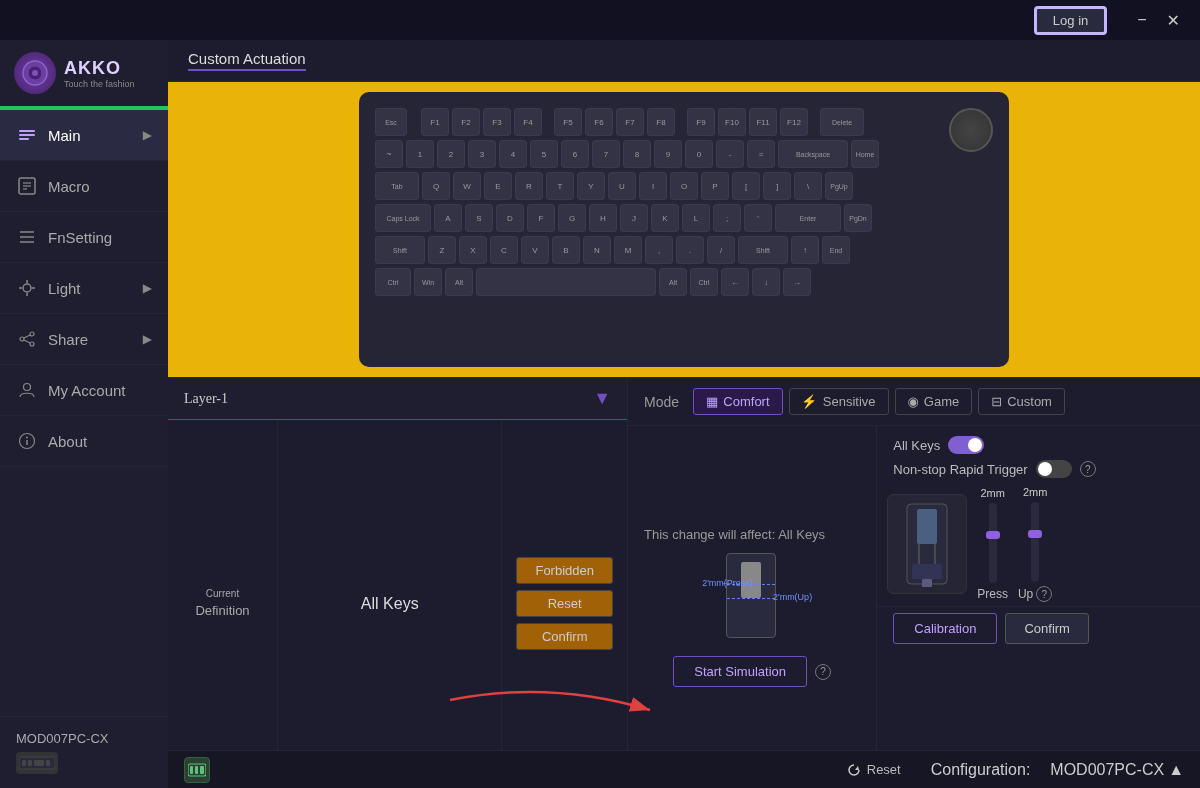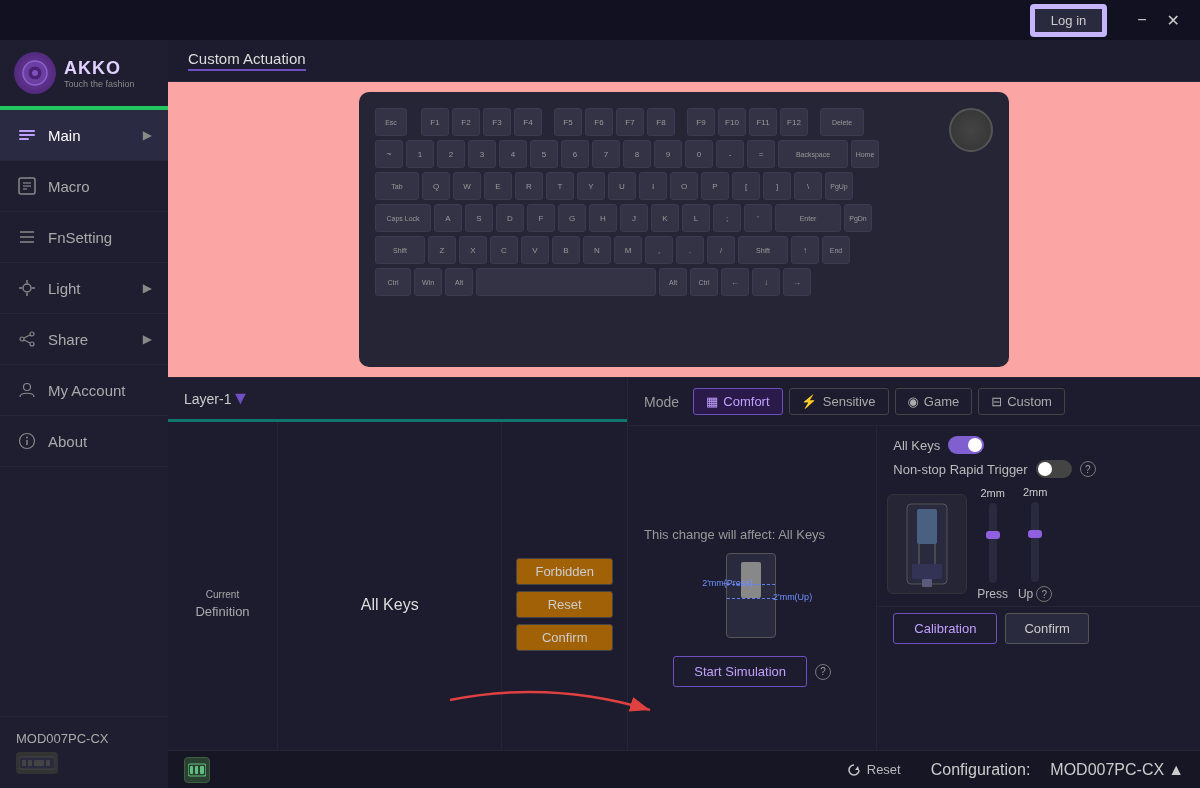--- a/index.html
+++ b/index.html
@@ -20,21 +20,21 @@
       height: 40px;
       background: #111122;
       display: flex;
       align-items: center;
       justify-content: flex-end;
       padding: 0 10px;
       z-index: 100;
     }
     .login-btn {
       background: #2a2a3e;
-      border: 5px solid #c4b5fd;
+      border: 3px solid #c4b5fd;
       color: #ccc;
       padding: 4px 16px;
       border-radius: 4px;
       cursor: pointer;
       font-size: 13px;
       margin-right: 20px;
     }
     .win-btn {
       background: none;
       border: none;
@@ -142,21 +142,21 @@
       font-size: 15px;
       color: #ddd;
       font-weight: 500;
       border-bottom: 2px solid #7050c0;
       display: inline-block;
       padding-bottom: 2px;
     }
 
     
     .keyboard-area {
-      background: #fca5a5;
+      background: #eab308;
       padding: 10px 20px;
       display: flex;
       justify-content: center;
       border-bottom: 1px solid #252535;
     }
     .keyboard-render {
       width: 650px;
       height: 275px;
       background: #252535;
       border-radius: 10px;
@@ -190,26 +190,28 @@
       position: absolute;
       top: 16px; right: 16px;
       width: 44px; height: 44px;
       background: radial-gradient(circle, #444, #333);
       border-radius: 50%;
       border: 2px solid #555;
     }
     .layer-dropdown {
       display: flex;
       align-items: center;
+      justify-content: space-between;
       padding: 10px 16px;
       background: #1e1e30;
-      border-bottom: 3px solid #0f766e;
+      border-bottom: 1px solid #0f766e;
       cursor: pointer;
       font-size: 14px;
       color: #ccc;
+      font-family: Liberation Serif, serif;
     }
     .layer-dropdown .arrow { color: #7050c0; font-size: 18px; }
     .def-btn {
       padding: 5px 18px;
       background: #a16207;
       border: 1px solid #444;
       color: #ccc;
       border-radius: 3px;
       cursor: pointer;
       font-size: 13px;

